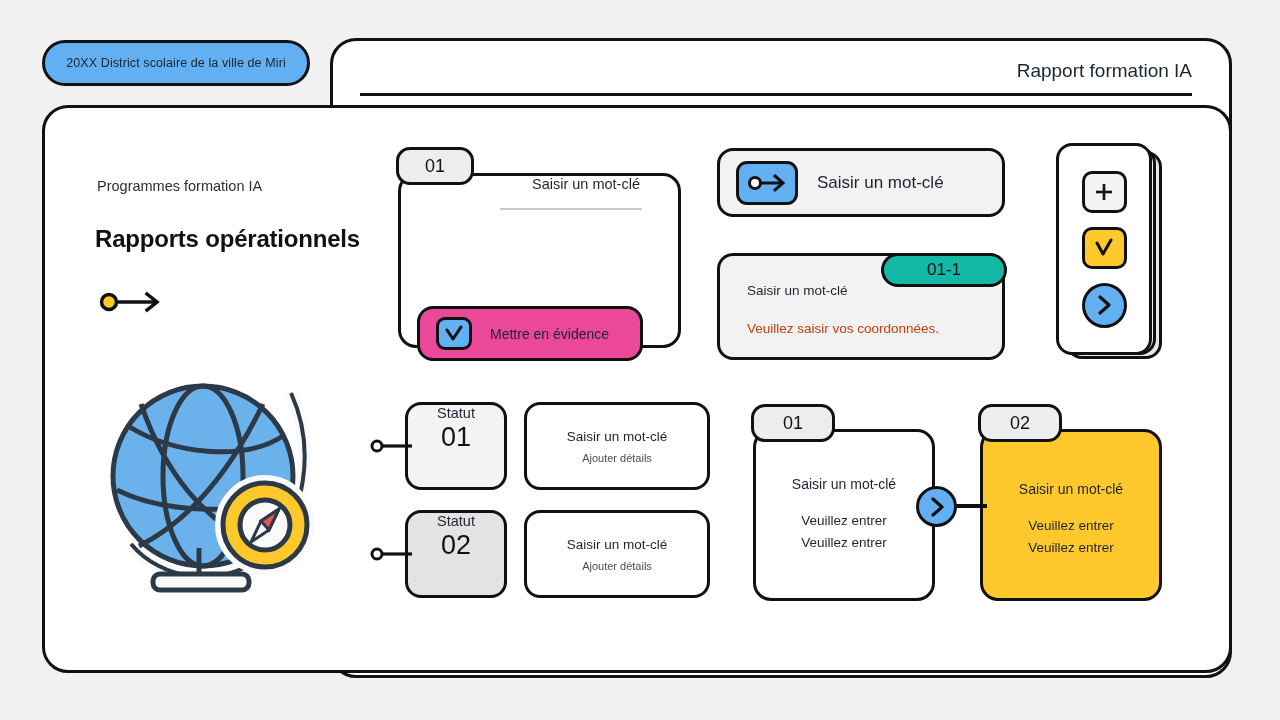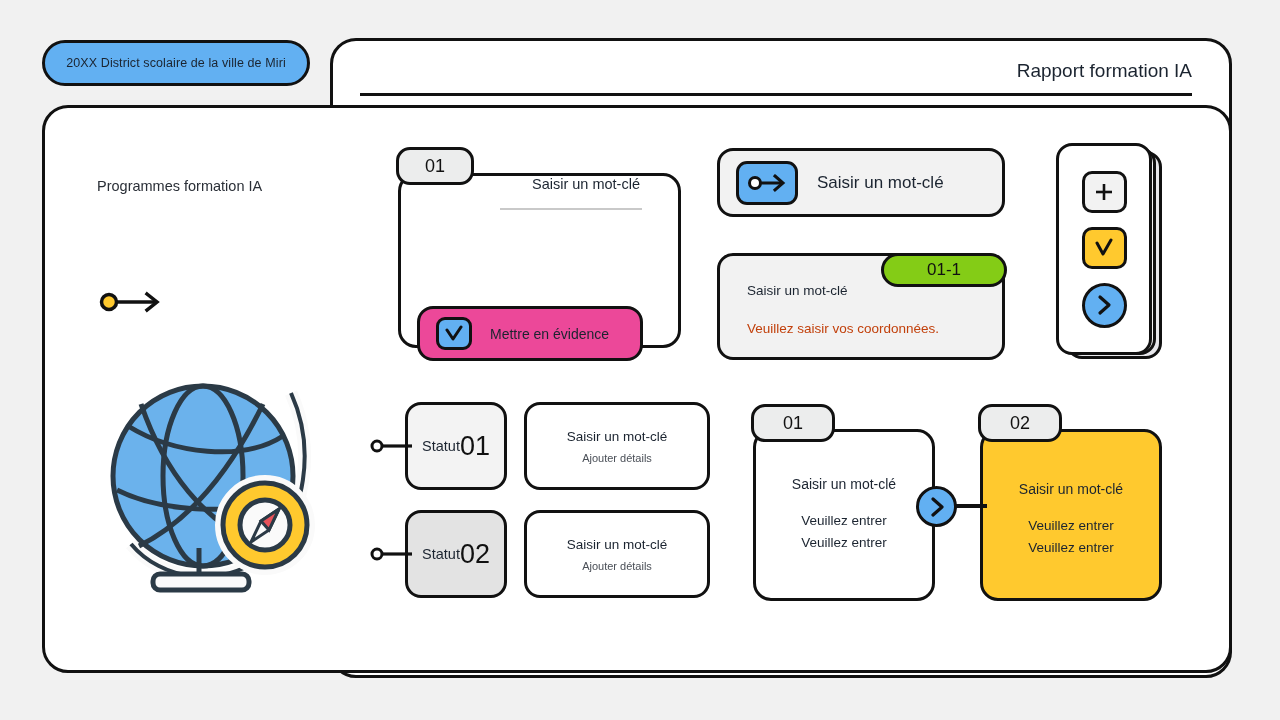--- a/index.html
+++ b/index.html
@@ -50,21 +50,21 @@
 
   .globe { position: absolute; left: 103px; top: 358px; z-index: 5; }
 
   
   .card { position: absolute; border: 3.5px solid #111; border-radius: 16px; background: #fff; z-index: 5; }
   .tag {
     position: absolute; border: 3.5px solid #111; border-radius: 14px;
     background: #eceded; display: flex; align-items: center; justify-content: center;
     z-index: 7; font-size: 18px; color: #111;
   }
-  .tag.blue { background: #84cc16; }
+  .tag.blue { background: #14b8a6; }
 
   
   .c1-body {
     left: 398px; top: 173px; width: 283px; height: 175px;
     background: #fff; border-radius: 18px;
   }
   .c1-tag { left: 396px; top: 147px; width: 78px; height: 38px; }
   .c1-title { position: absolute; left: 500px; top: 176px; width: 172px; text-align: center; font-size: 14.5px; color: #1b2430; z-index: 8; }
   .c1-divider { position: absolute; left: 500px; top: 208px; width: 142px; height: 2px; background: #c9c9c9; z-index: 8; }
   .c1-text { position: absolute; left: 426px; top: 237px; width: 215px; font-size: 13.5px; line-height: 25px; color: #1b2430; z-index: 8; }
@@ -115,21 +115,21 @@
   .sq.grey { background: #f2f2f2; }
   .sq.yellow { background: #ffc92e; }
   .circ {
     width: 45px; height: 45px; border: 3px solid #111; border-radius: 50%;
     background: #62b0f2; display: flex; align-items: center; justify-content: center;
   }
 
   
   .stat-card {
     width: 102px; height: 88px; border-radius: 16px;
-    display: flex; flex-direction: row; align-items: center; justify-content: center;
+    display: flex; flex-direction: column; align-items: center; 
   }
   .stat-card .w { font-size: 14.5px; color: #1b2430; }
   .stat-card .n { font-size: 27px; font-weight: 500; color: #111; line-height: 32px; }
   .stat-a { left: 405px; top: 402px; background: #f3f3f3; }
   .stat-b { left: 405px; top: 510px; background: #e3e3e3; }
   .det-card {
     width: 186px; height: 88px; border-radius: 16px; background: #fff;
     display: flex; flex-direction: column; align-items: center; justify-content: center; gap: 8px;
   }
   .det-a { left: 524px; top: 402px; }
@@ -163,20 +163,21 @@
   <div class="tab-pill">
     <span>20XX District scolaire de la ville de Miri</span>
   </div>
 
   <div class="header-rule"></div>
   <div class="header-title">Rapport formation IA</div>
 
   <div class="main-panel"></div>
 
   <div class="eyebrow">Programmes formation IA</div>
+  <div class="headline">Rapports opérationnels</div>
 
   <div class="arrow-deco">
     <svg width="66" height="24" viewBox="0 0 66 24">
       <circle cx="10" cy="12" r="7.5" fill="#ffc92e" stroke="#111" stroke-width="3.5"></circle>
       <line x1="18" y1="12" x2="56" y2="12" stroke="#111" stroke-width="3.5"></line>
       <polyline points="48,4 58,12 48,20" fill="none" stroke="#111" stroke-width="3.5" stroke-linecap="square"></polyline>
     </svg>
   </div>
 
   <div class="globe">

